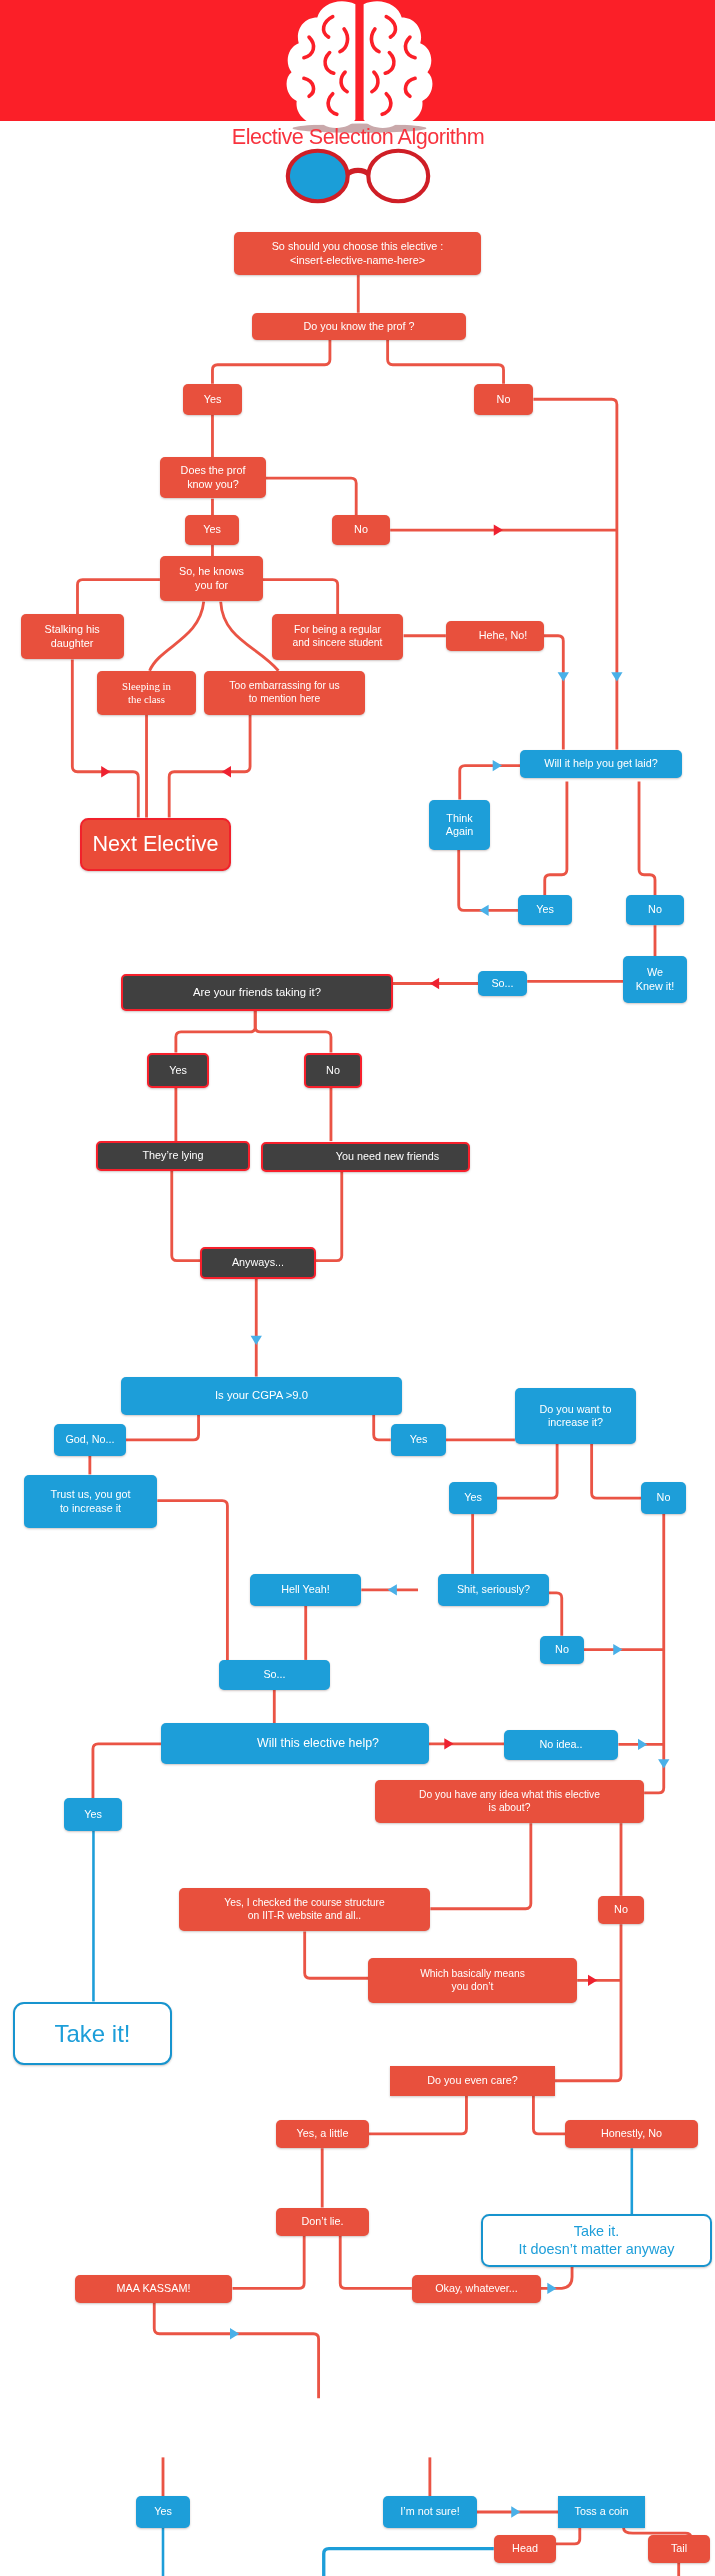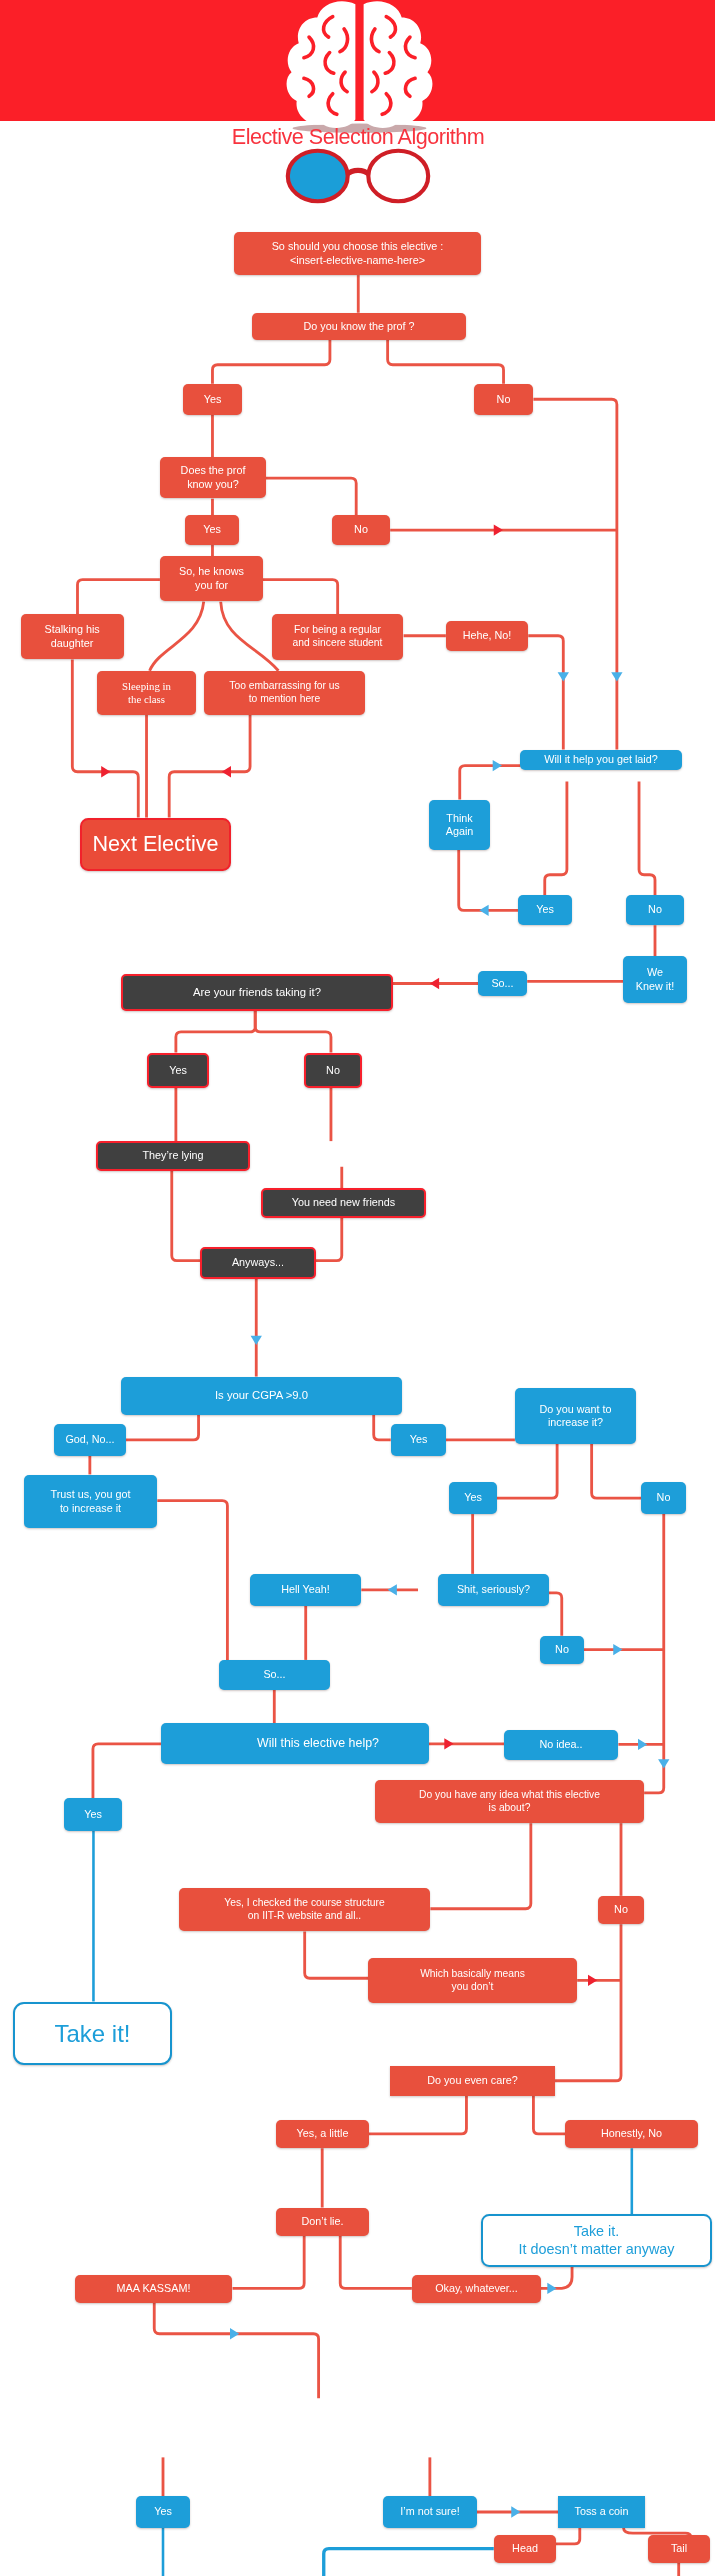--- a/index.html
+++ b/index.html
@@ -166,39 +166,39 @@
   <div class="node red" style="left:160px;top:457px;width:106px;height:41px;">Does the prof
 know you?</div>
   <div class="node red" style="left:185px;top:515px;width:54px;height:30px;">Yes</div>
   <div class="node red" style="left:332px;top:515px;width:58px;height:30px;">No</div>
   <div class="node red" style="left:160px;top:556px;width:103px;height:45px;">So, he knows
 you for</div>
   <div class="node red" style="left:20.6px;top:614px;width:103px;height:45px;">Stalking his
 daughter</div>
   <div class="node red" style="left:272px;top:614px;width:131px;height:46px;font-size:10.3px;">For being a regular
 and sincere student</div>
-  <div class="node red" style="left:446px;top:621px;width:82px;height:30px;">Hehe, No!</div>
+  <div class="node red" style="left:446px;top:621px;width:82px;height:30px;padding-left:16px;">Hehe, No!</div>
   <div class="node red" style="left:97px;top:671px;width:99px;height:44px;font-family:Liberation Serif, serif;">Sleeping in
 the class</div>
   <div class="node red" style="left:204px;top:671px;width:161px;height:44px;font-size:10.3px;">Too embarrassing for us
 to mention here</div>
   <div class="node bigred" style="left:80px;top:818px;width:147px;height:49px;font-size:21.6px;">Next Elective</div>
-  <div class="node blue" style="left:520px;top:750px;width:162px;height:20px;">Will it help you get laid?</div>
+  <div class="node blue" style="left:520px;top:750px;width:162px;height:28px;">Will it help you get laid?</div>
   <div class="node blue" style="left:429px;top:800px;width:61px;height:50px;">Think
 Again</div>
   <div class="node blue" style="left:518px;top:895px;width:54px;height:30px;">Yes</div>
   <div class="node blue" style="left:626px;top:895px;width:58px;height:30px;">No</div>
   <div class="node blue" style="left:623px;top:956px;width:64px;height:47px;">We
 Knew it!</div>
   <div class="node blue" style="left:478px;top:971px;width:49px;height:25px;">So...</div>
   <div class="node redb" style="left:121px;top:974px;width:268px;height:33px;font-size:11.3px;">Are your friends taking it?</div>
   <div class="node redb" style="left:147px;top:1053px;width:58px;height:31px;">Yes</div>
   <div class="node redb" style="left:304px;top:1053px;width:54px;height:31px;">No</div>
   <div class="node redb" style="left:96px;top:1141px;width:150px;height:26px;">They’re lying</div>
-  <div class="node redb" style="left:261px;top:1188px;width:161px;height:26px;">You need new friends</div>
+  <div class="node redb" style="left:261px;top:1142px;width:161px;height:26px;padding-left:44px;">You need new friends</div>
   <div class="node redb" style="left:200px;top:1247px;width:112px;height:28px;">Anyways...</div>
   <div class="node blue" style="left:121px;top:1377px;width:281px;height:38px;font-size:11.3px;">Is your CGPA &gt;9.0</div>
   <div class="node blue" style="left:54px;top:1424px;width:72px;height:32px;">God, No...</div>
   <div class="node blue" style="left:391px;top:1424px;width:55px;height:32px;">Yes</div>
   <div class="node blue" style="left:515px;top:1388px;width:121px;height:56px;">Do you want to
 increase it?</div>
   <div class="node blue" style="left:24px;top:1475px;width:133px;height:53px;">Trust us, you got
 to increase it</div>
   <div class="node blue" style="left:449px;top:1482px;width:48px;height:32px;">Yes</div>
   <div class="node blue" style="left:641px;top:1482px;width:45px;height:32px;">No</div>

